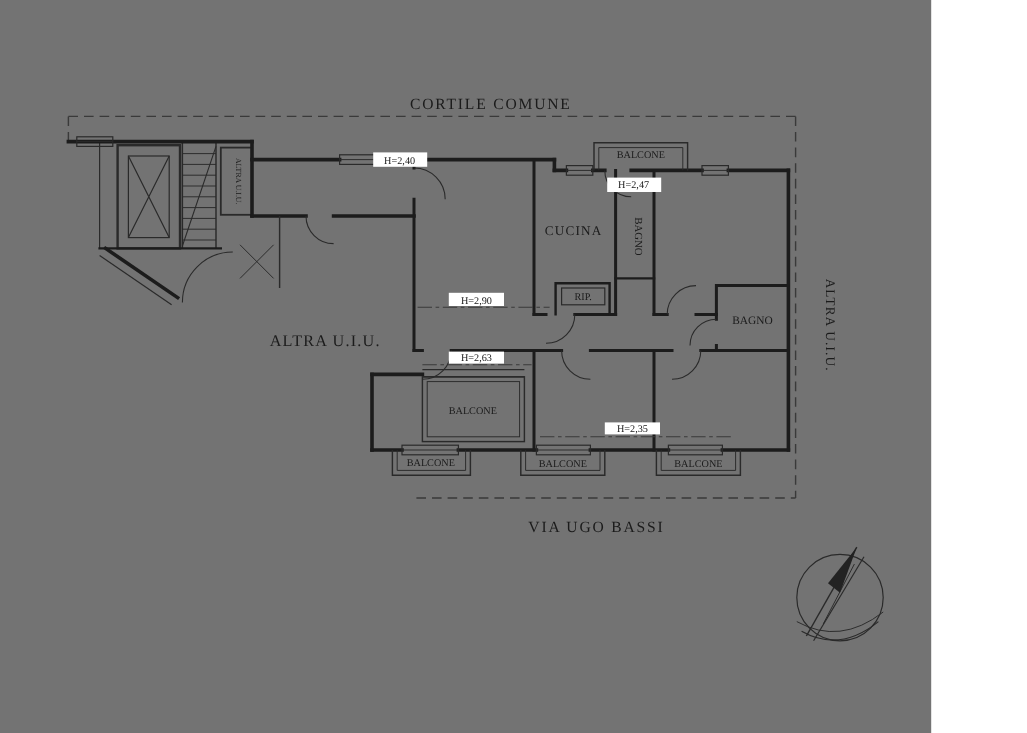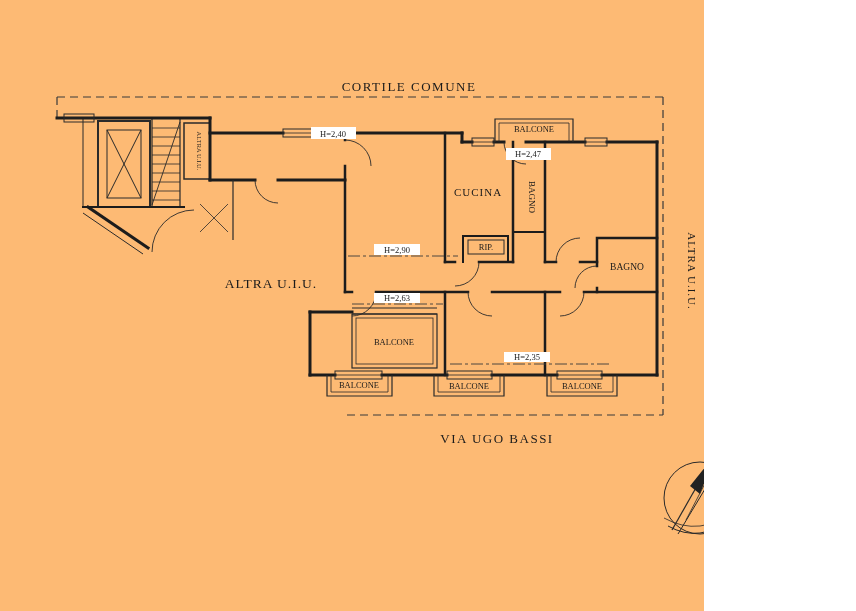--- a/index.html
+++ b/index.html
@@ -1,17 +1,17 @@
 <!DOCTYPE html>
 <html><head>
 <meta charset="utf-8">
 <style>
   html,body{margin:0;padding:0;background:#ffffff;}
   .canvas{
-    width:704px;height:611px;background:#fdba74;position:relative;overflow:hidden;
+    width:776px;height:611px;background:#737373;position:relative;overflow:hidden;
     font-family:"Liberation Serif","DejaVu Serif",serif;
   }
   svg{display:block;}
   text{fill:#1b1b1b;font-family:"Liberation Serif","DejaVu Serif",serif;}
   .big-label{font-size:13px;letter-spacing:1.5px;}
   .unit-label{font-size:13.5px;letter-spacing:1px;}
   .room-label{font-size:11px;letter-spacing:1px;}
   .small-label{font-size:8.5px;}
   .tiny-label{font-size:6.5px;}
   .h-label{font-size:8.5px;}

